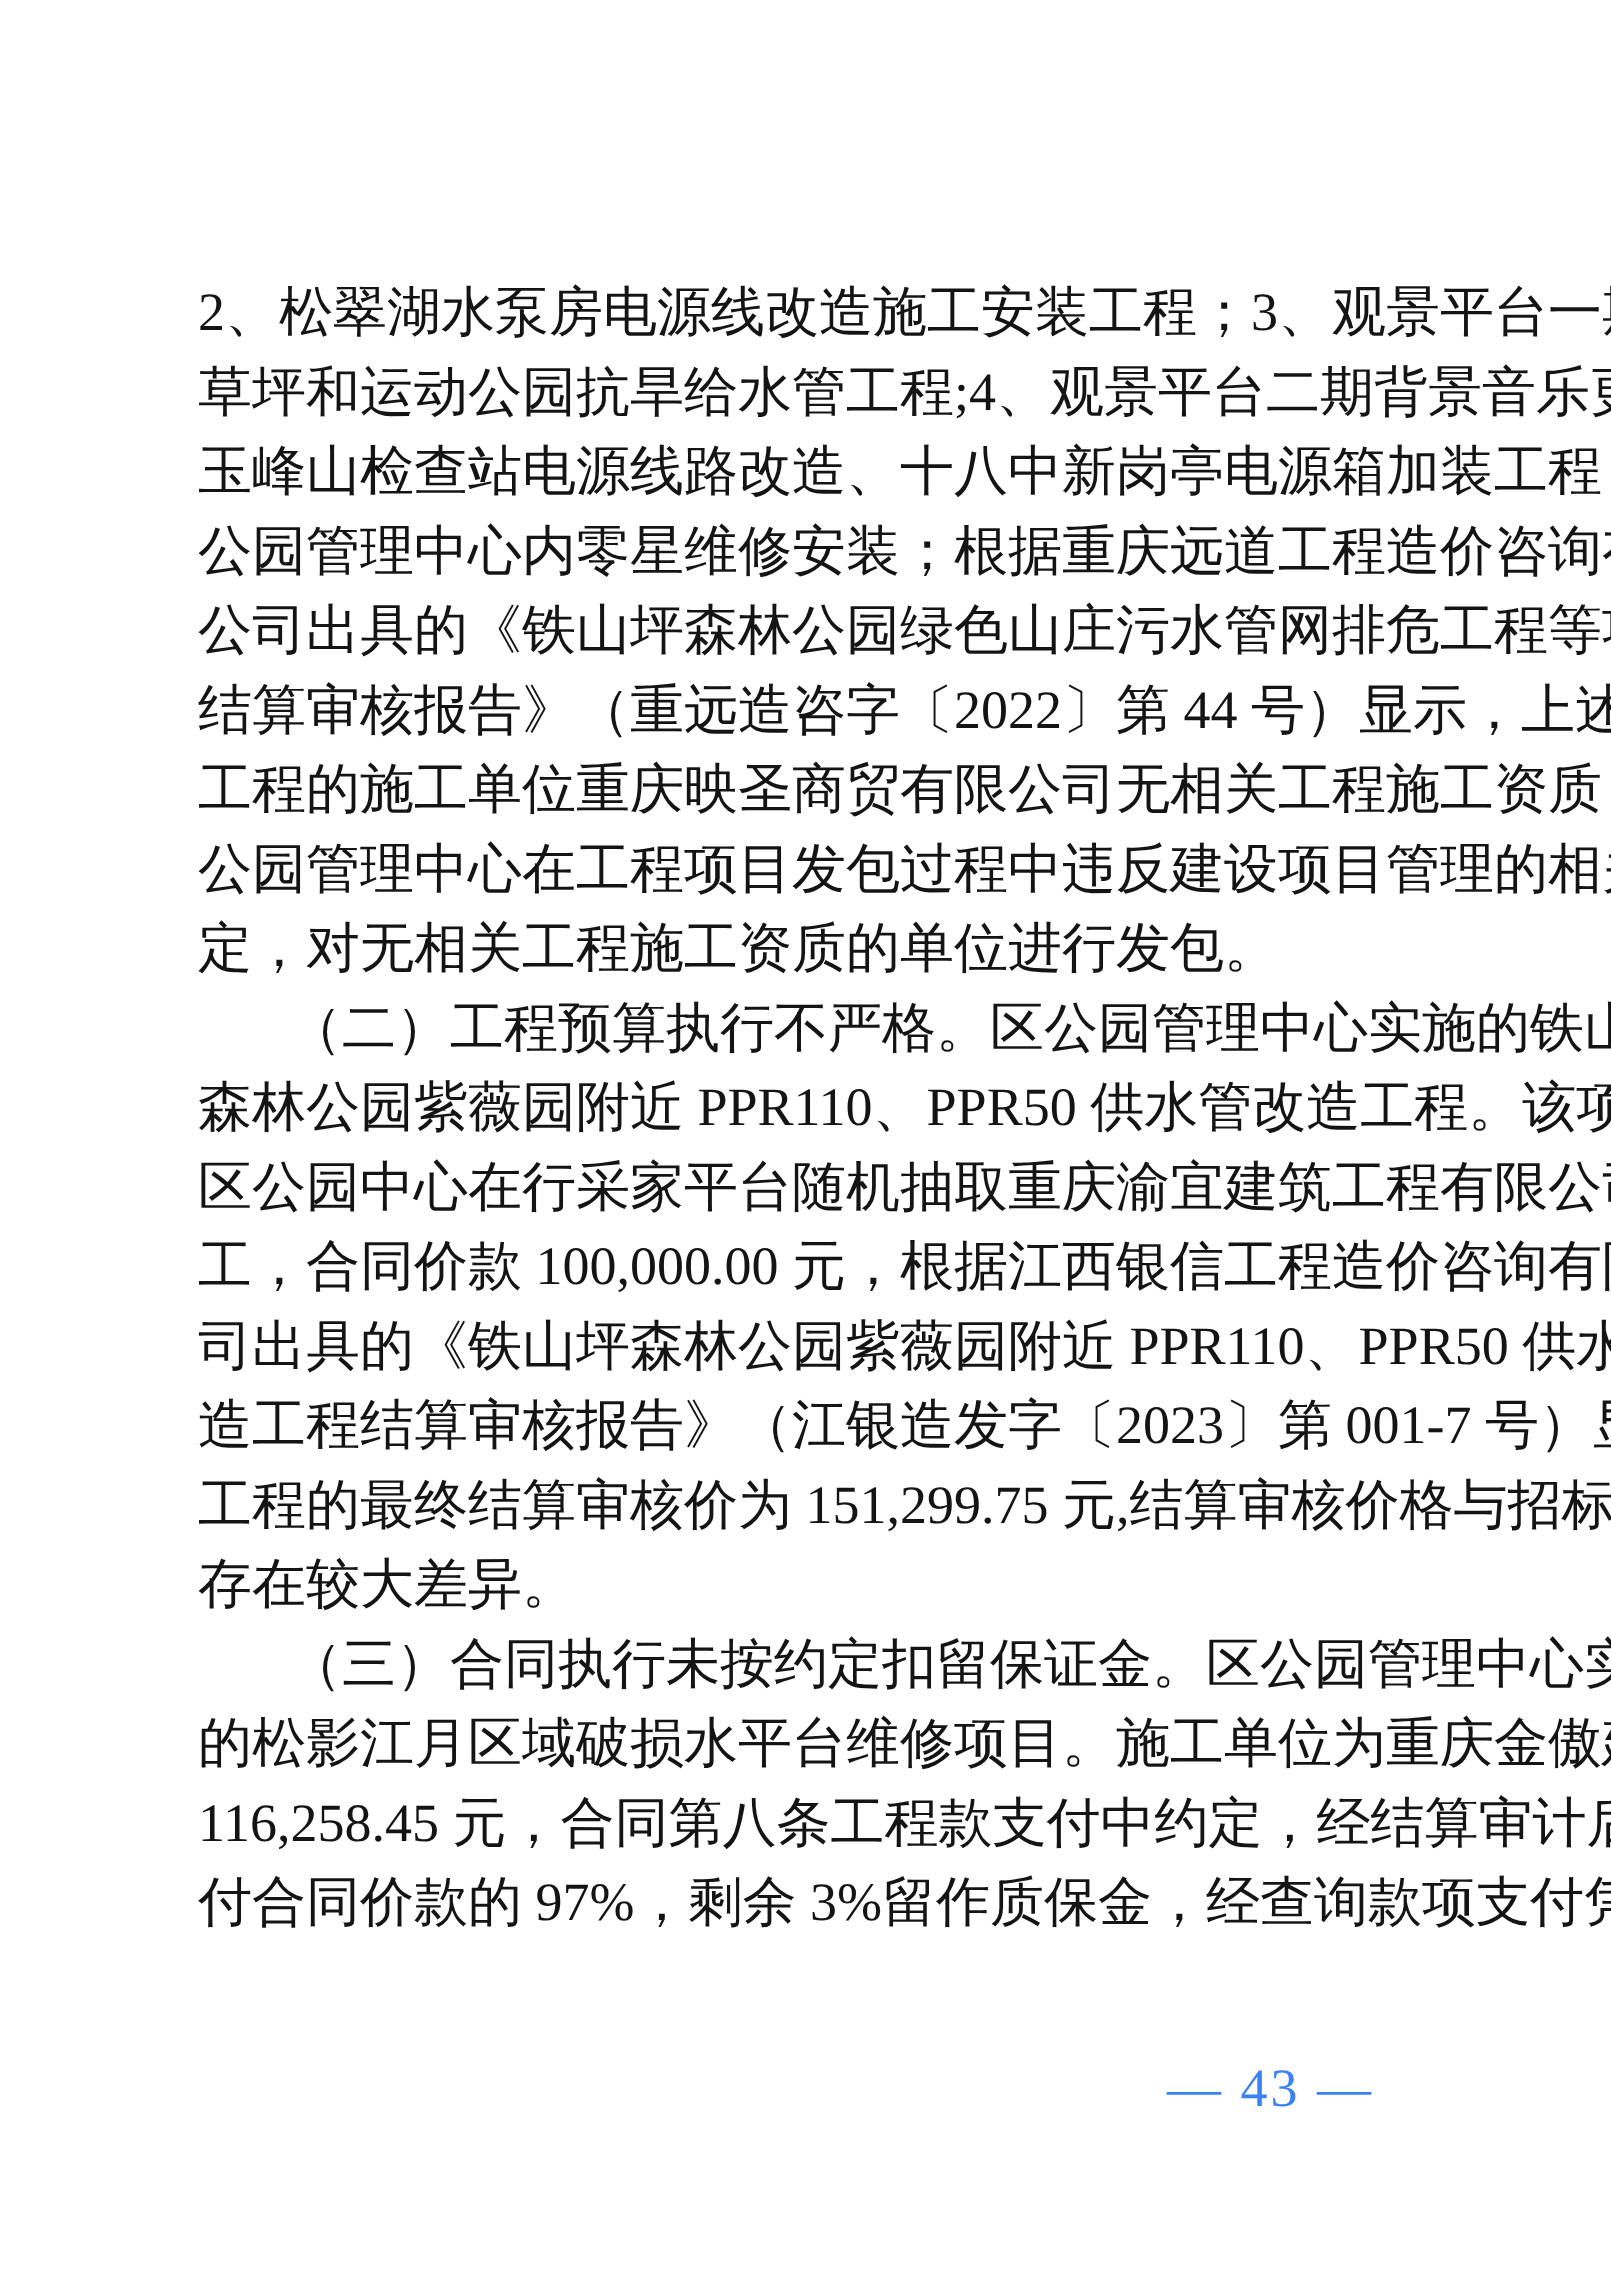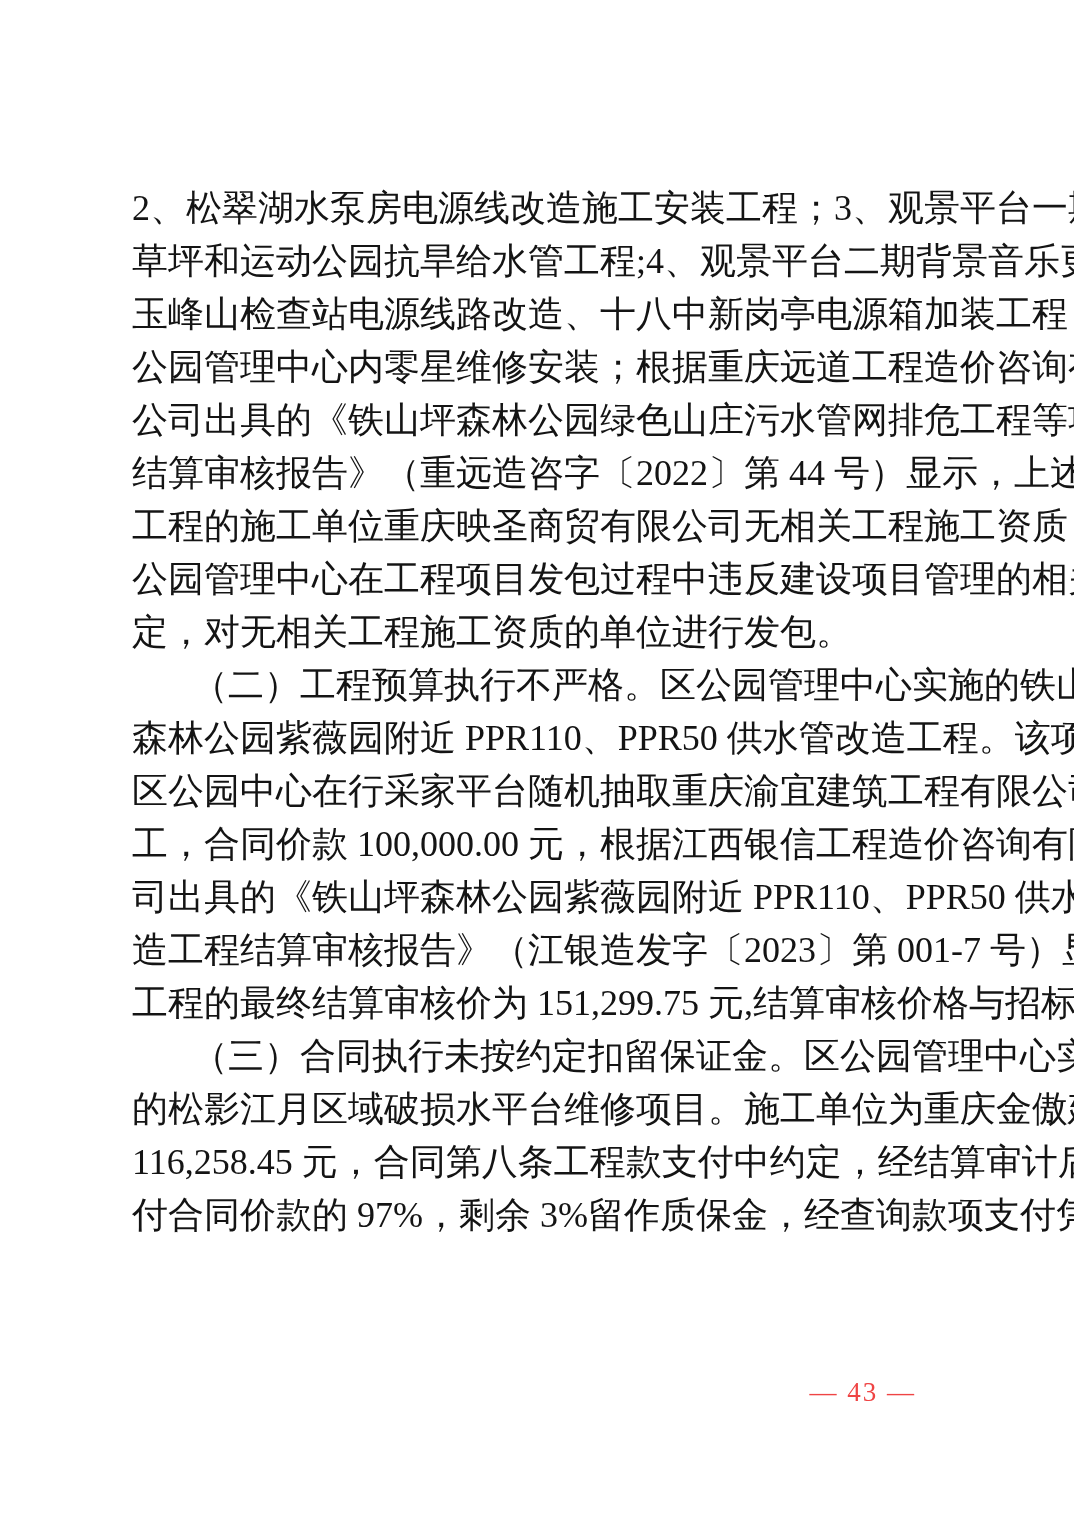--- a/index.html
+++ b/index.html
@@ -46,24 +46,24 @@
     text-align-last: left;
   }
   
   .line.para-start {
     text-indent: 60px;
   }
   .page-number {
     position: absolute;
     top: 1372px;
     right: 158px;
-    font-size: 27px;
+    font-size: 36px;
     line-height: 40px;
     letter-spacing: 2px;
-    color: #ef4444;
+    color: #3b82f6;
   }
 </style>
 </head>
 <body>
 
 <div class="page">
 
   <div class="text-block">
 
     <div class="para">
@@ -79,20 +79,21 @@
     </div>
 
     <div class="para">
       <div class="line para-start">（二）工程预算执行不严格。区公园管理中心实施的铁山坪</div>
       <div class="line">森林公园紫薇园附近 PPR110、PPR50 供水管改造工程。该项目由</div>
       <div class="line">区公园中心在行采家平台随机抽取重庆渝宜建筑工程有限公司施</div>
       <div class="line">工，合同价款 100,000.00 元，根据江西银信工程造价咨询有限公</div>
       <div class="line">司出具的《铁山坪森林公园紫薇园附近 PPR110、PPR50 供水管改</div>
       <div class="line">造工程结算审核报告》（江银造发字〔2023〕第 001-7 号）显示，</div>
       <div class="line">工程的最终结算审核价为 151,299.75 元,结算审核价格与招标价格</div>
+      <div class="line para-end">存在较大差异。</div>
     </div>
 
     <div class="para">
       <div class="line para-start">（三）合同执行未按约定扣留保证金。区公园管理中心实施</div>
       <div class="line">的松影江月区域破损水平台维修项目。施工单位为重庆金傲建筑</div>
       <div class="line">116,258.45 元，合同第八条工程款支付中约定，经结算审计后支</div>
       <div class="line">付合同价款的 97%，剩余 3%留作质保金，经查询款项支付凭证，</div>
     </div>
 
   </div>

